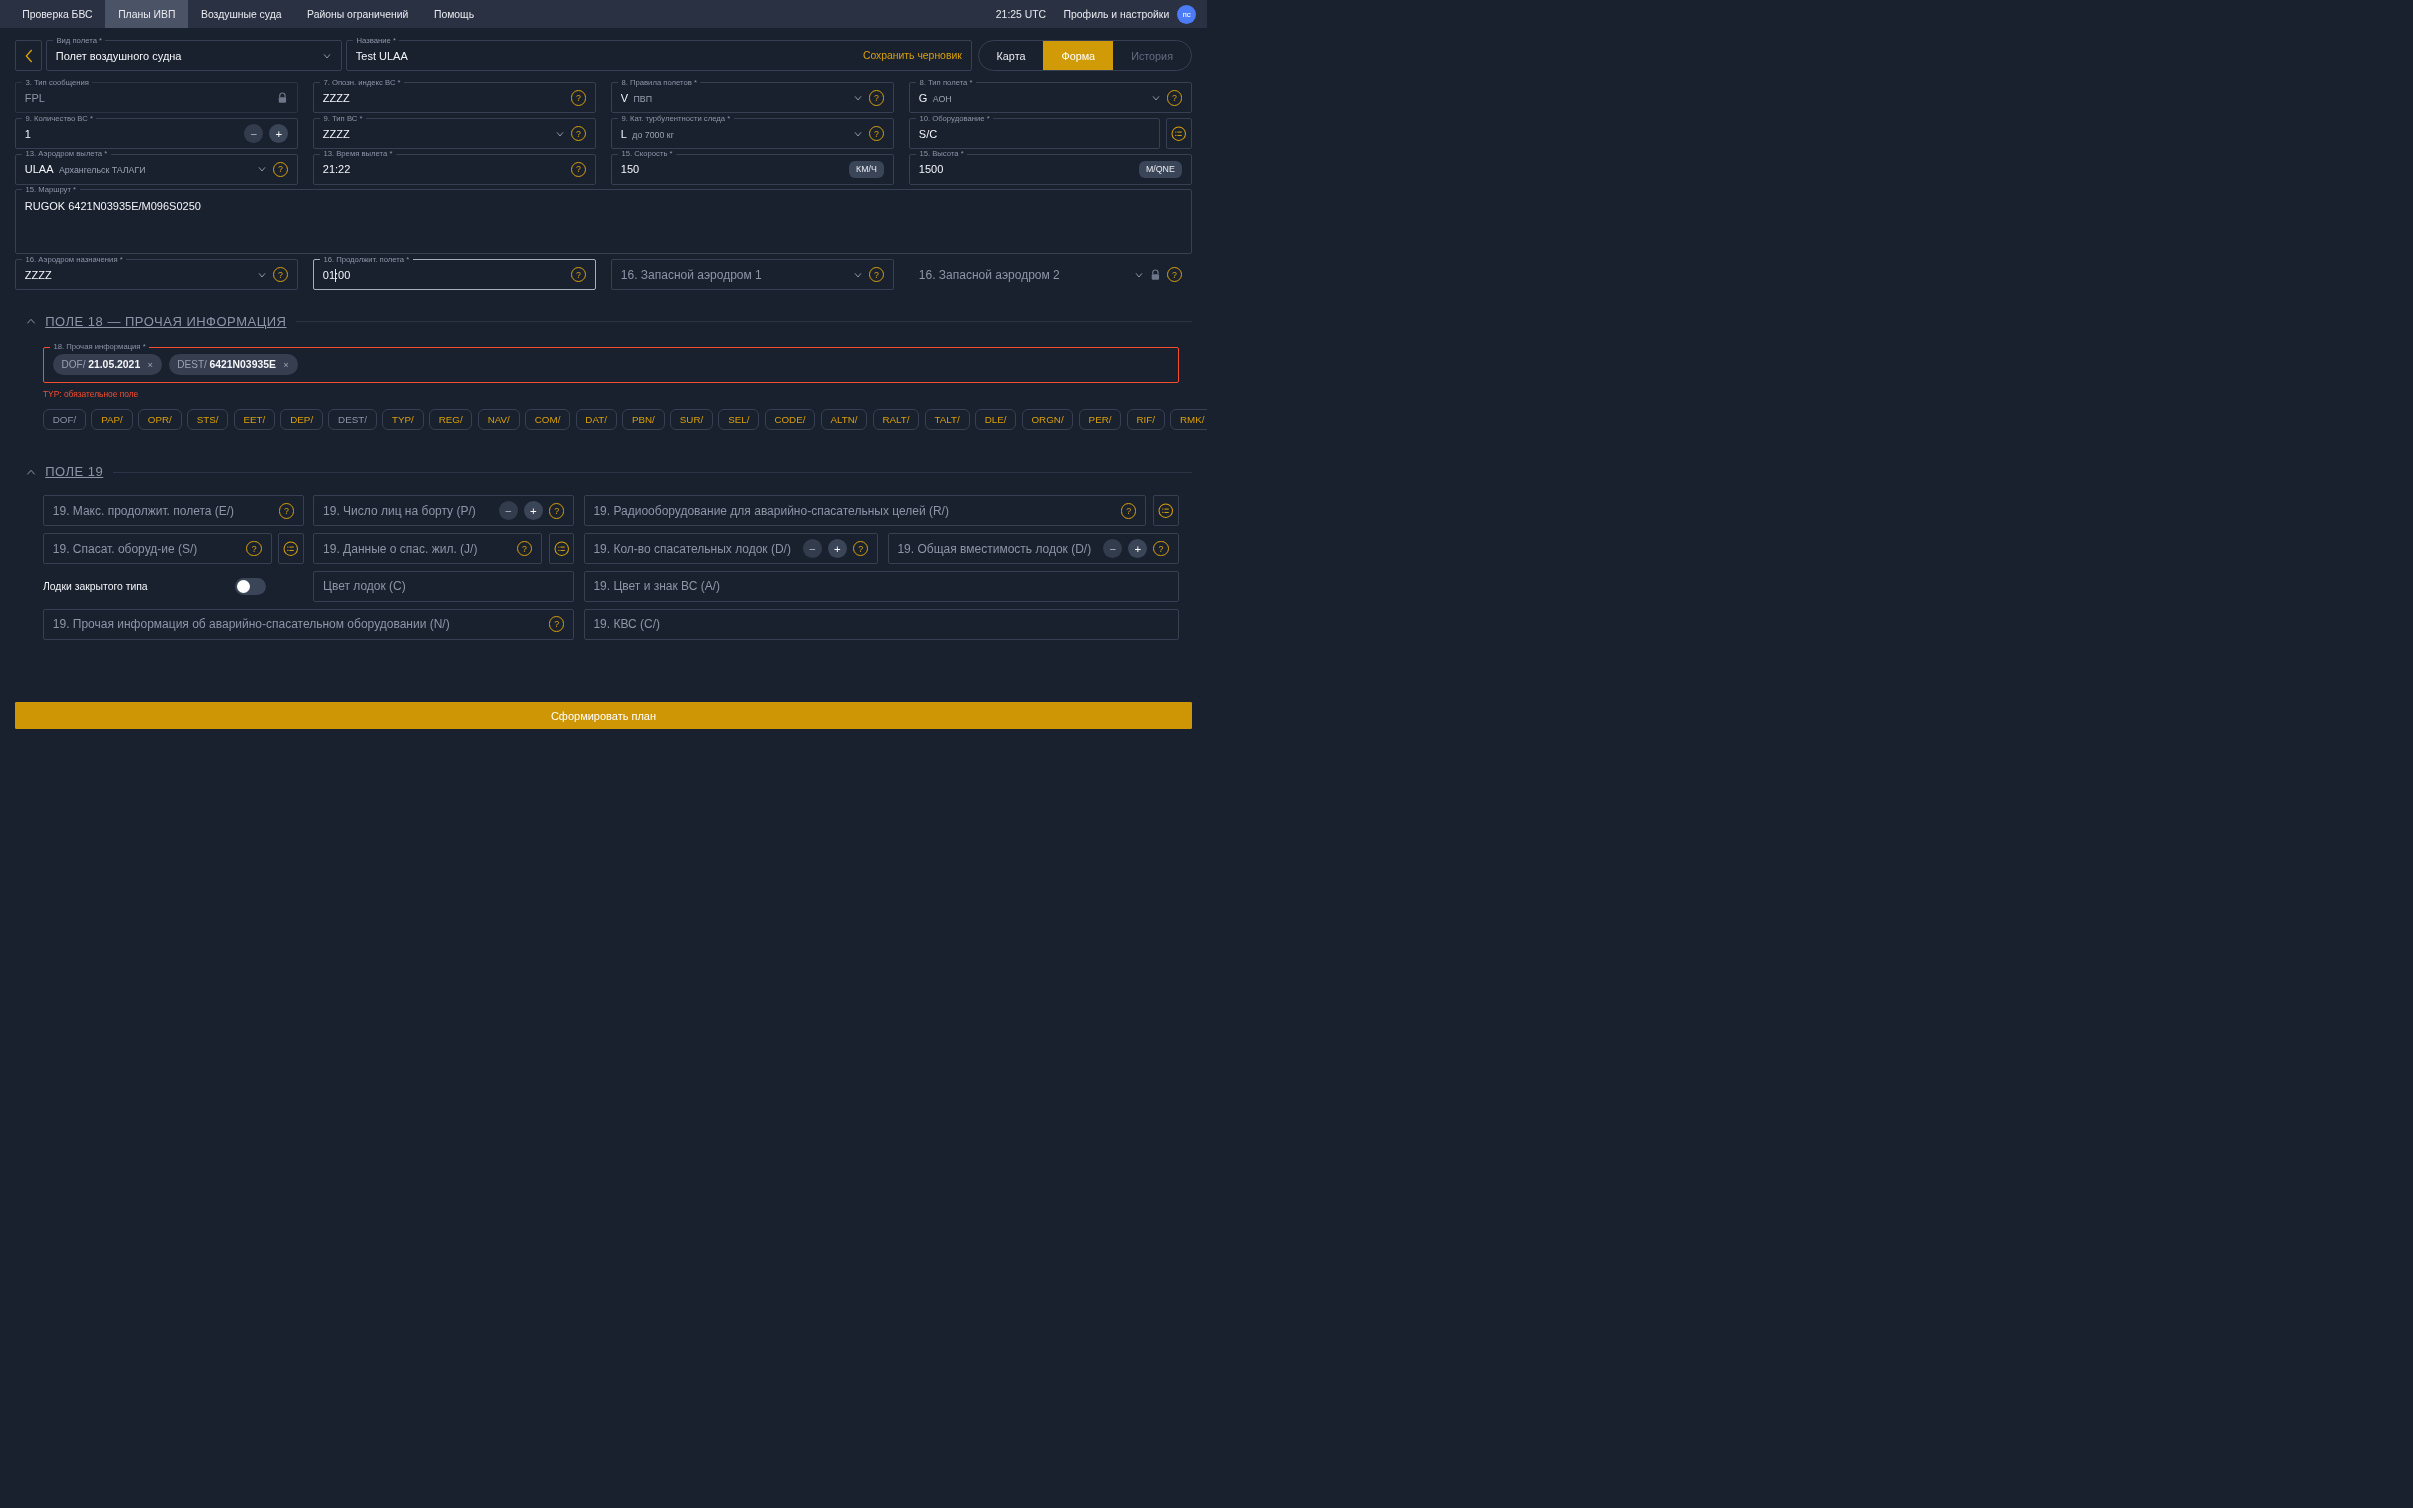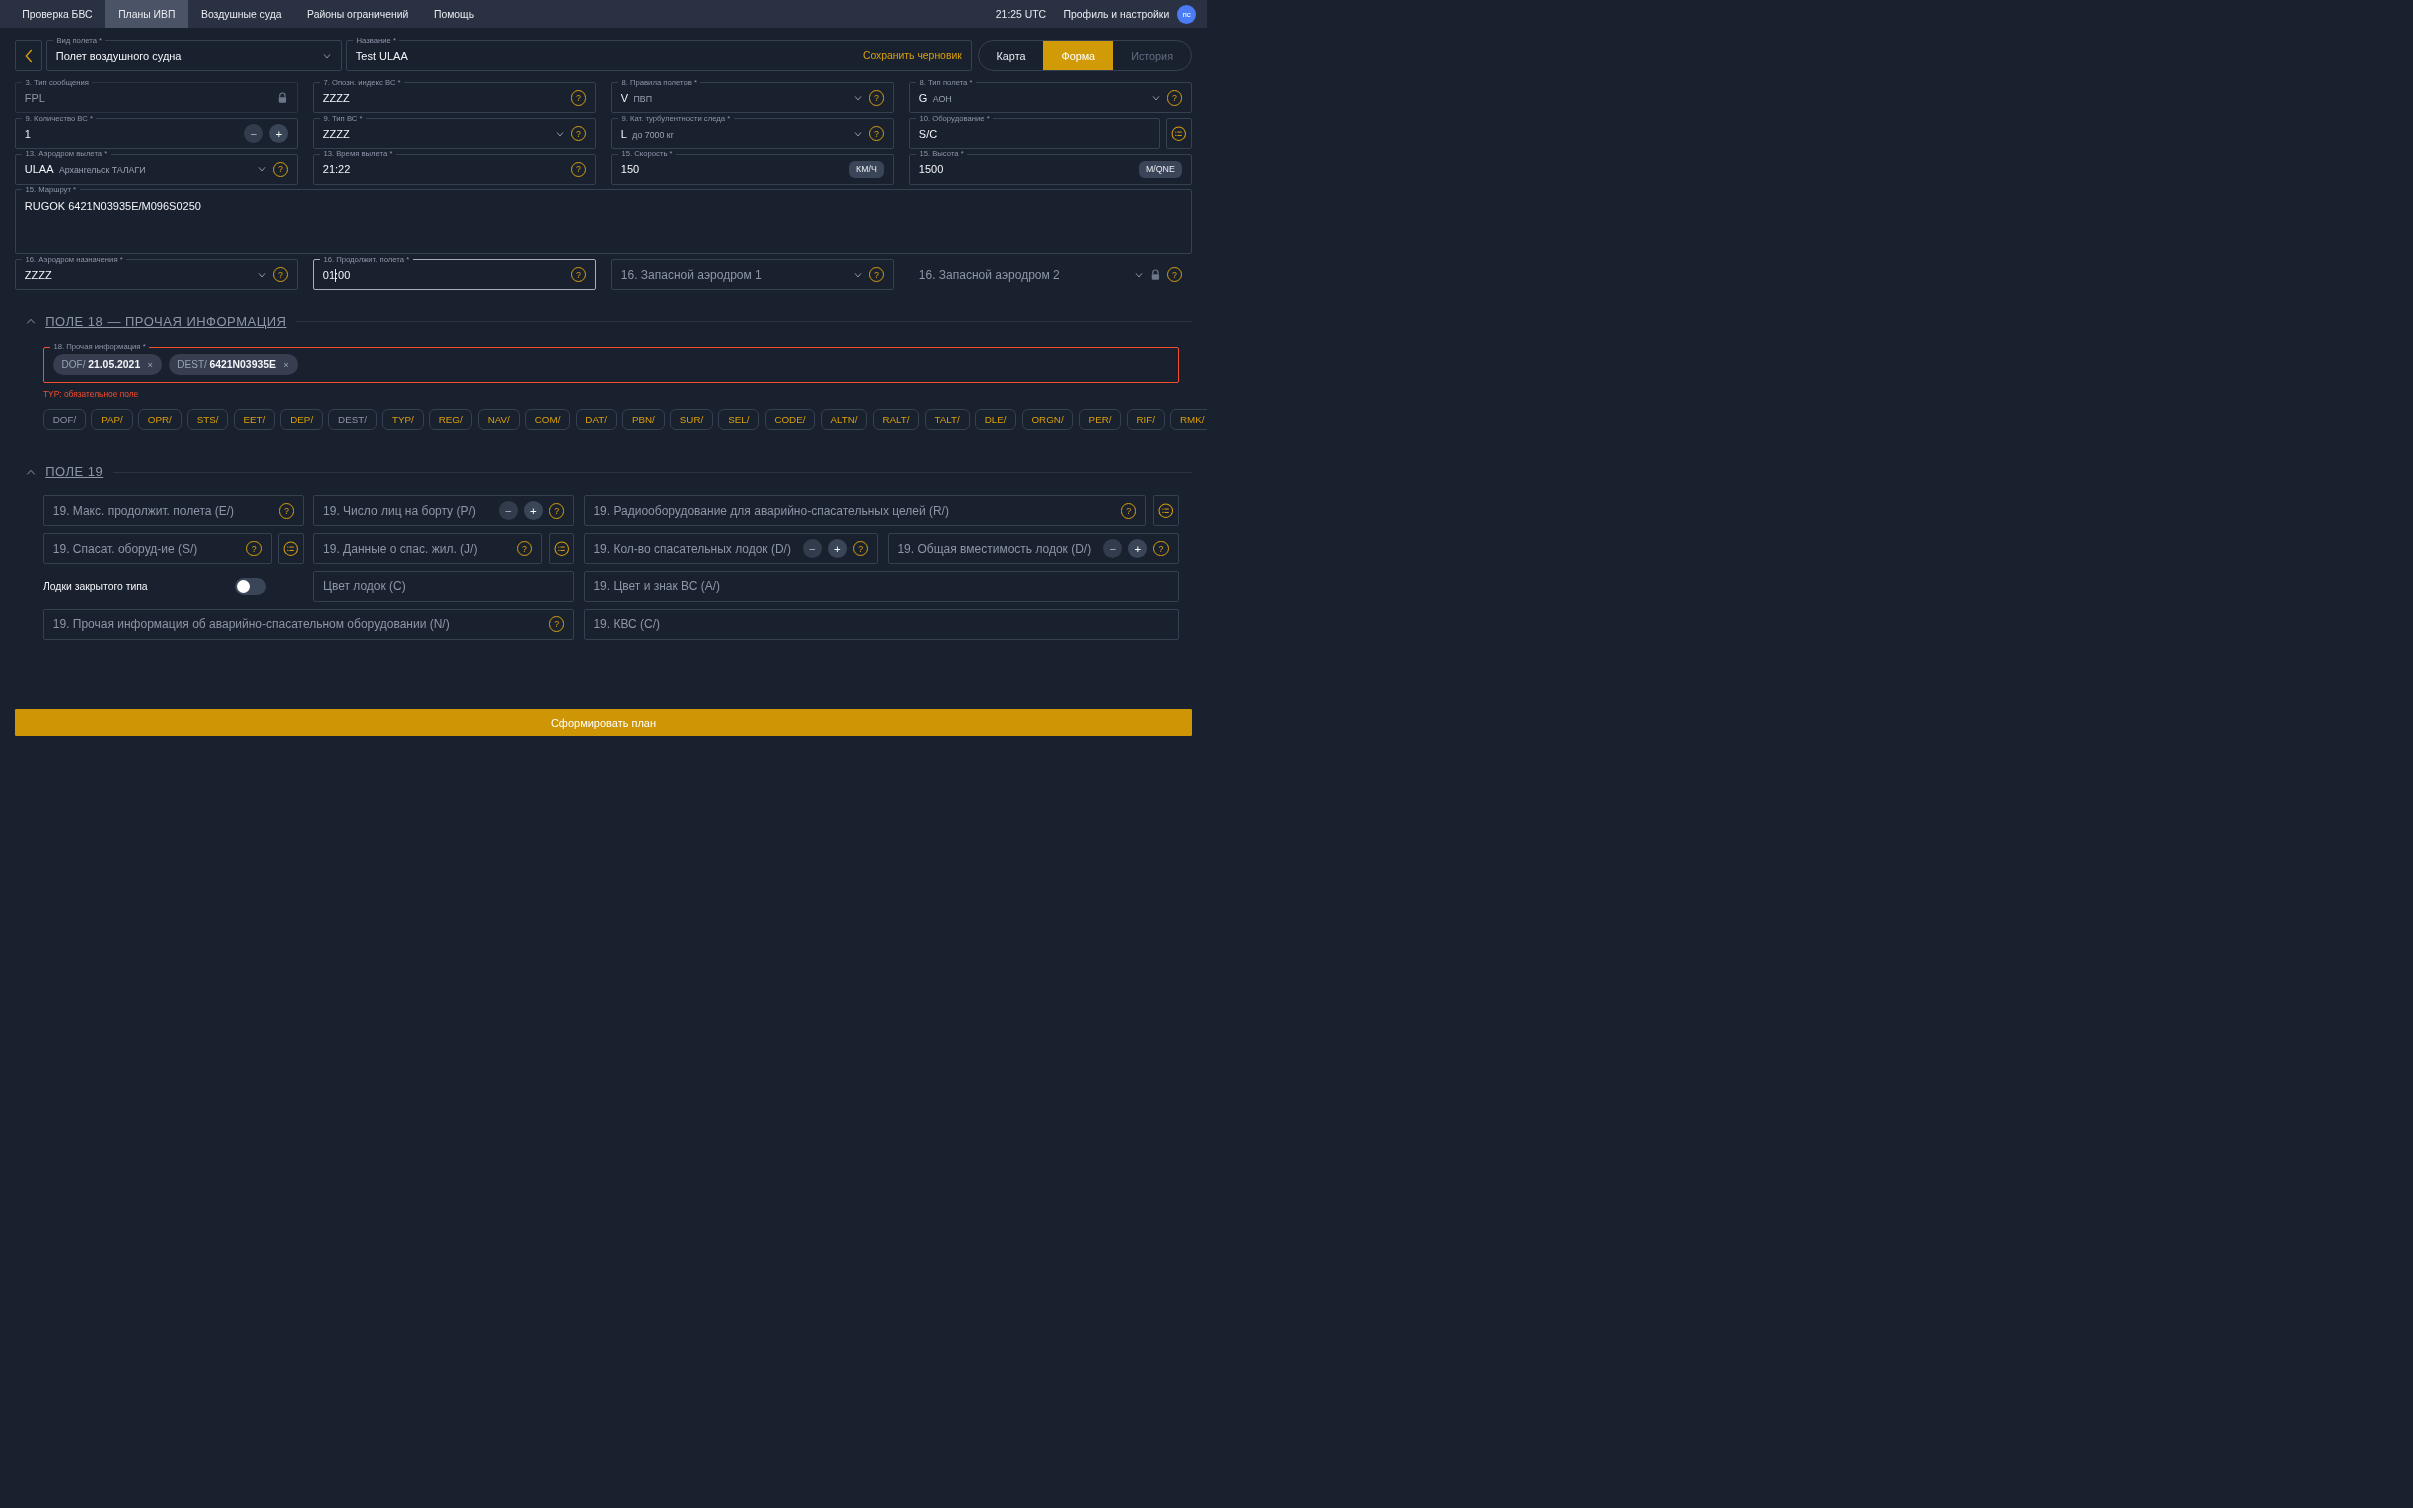--- a/index.html
+++ b/index.html
@@ -100,21 +100,21 @@
   
   .grid19 { display: grid; grid-template-columns: repeat(4, 1fr); column-gap: 9.4px; row-gap: 6.7px; margin-top: 16px; }
   .g34 { grid-column: 3 / 5; }
   .g12 { grid-column: 1 / 3; }
   .toggle-row { display: flex; align-items: center; padding-right: 38px; }
   .toggle-label { font-size: 10.4px; color: var(--value); }
   .toggle { margin-left: auto; width: 31px; height: 17.5px; border-radius: 8.8px; background: var(--circle); position: relative; cursor: pointer; border: none; flex-shrink: 0; }
   .toggle .knob { position: absolute; left: 2px; top: 2px; width: 13.5px; height: 13.5px; border-radius: 50%; background: #fff; }
 
   
-  .submit { margin: auto 15px 18px 15px; height: 27px; border: none; border-radius: 1.3px; background: var(--submit); color: #fff; font-size: 11px; font-family: inherit; cursor: pointer; flex-shrink: 0; }
+  .submit { margin: auto 15px 25px 15px; height: 27px; border: none; border-radius: 1.3px; background: var(--submit); color: #fff; font-size: 11px; font-family: inherit; cursor: pointer; flex-shrink: 0; }
 </style>
 </head>
 <body>
 
 <nav class="nav">
   <div class="nav-tabs">
     <button class="nav-tab">Проверка БВС</button>
     <button class="nav-tab active">Планы ИВП</button>
     <button class="nav-tab">Воздушные суда</button>
     <button class="nav-tab">Районы ограничений</button>

